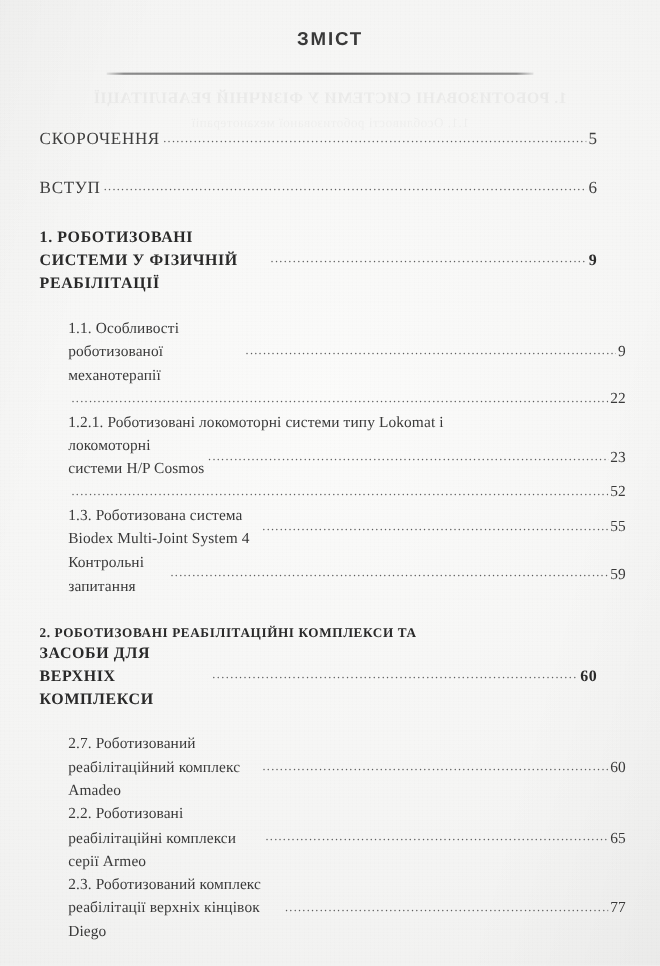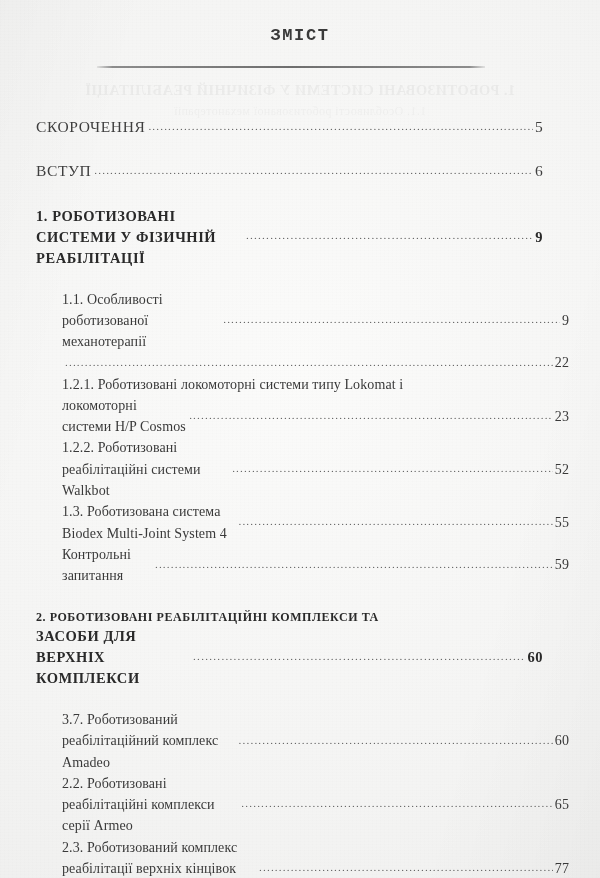--- a/index.html
+++ b/index.html
@@ -64,21 +64,21 @@
     inset: 0;
   }
 
   
   .doc-title {
     position: absolute;
     top: 26px;
     left: 0;
     right: 0;
     text-align: center;
-    font-family: Liberation Mono, monospace;
+    font-family: Liberation Sans, sans-serif;
     font-weight: bold;
     font-size: 17px;
     letter-spacing: 1.6px;
     color: #3a3a3a;
   }
   .title-rule {
     position: absolute;
     top: 66px;
     left: 97px;
     width: 388px;
@@ -219,21 +219,20 @@
         <span class="leader"></span>
         <span class="page-no">22</span>
       </div>
       <div class="sub-line1">1.2.1. Роботизовані локомоторні системи типу Lokomat  і</div>
       <div class="entry lvl-sub">
         <span class="entry-text">локомоторні системи H/P Cosmos</span>
         <span class="leader"></span>
         <span class="page-no">23</span>
       </div>
       <div class="entry lvl-sub">
-        <span class="entry-text">1.2.2. Роботизовані реабілітаційні системи Walkbot</span>
         <span class="leader"></span>
         <span class="page-no">52</span>
       </div>
       <div class="entry lvl-sub">
         <span class="entry-text">1.3. Роботизована система Biodex Multi-Joint  System 4</span>
         <span class="leader"></span>
         <span class="page-no">55</span>
       </div>
       <div class="entry lvl-sub">
         <span class="entry-text">Контрольні запитання</span>
@@ -244,21 +243,21 @@
       <div class="chapter-block">
         <div class="chapter-line1">2. РОБОТИЗОВАНІ РЕАБІЛІТАЦІЙНІ КОМПЛЕКСИ ТА</div>
         <div class="entry lvl-chapter">
           <span class="entry-text">ЗАСОБИ ДЛЯ ВЕРХНІХ КОМПЛЕКСИ</span>
           <span class="leader"></span>
           <span class="page-no">60</span>
         </div>
       </div>
       <div class="gap-md"></div>
       <div class="entry lvl-sub">
-        <span class="entry-text">3.7. Роботизований реабілітаційний комплекс Amadeo</span>
+        <span class="entry-text">2.7. Роботизований реабілітаційний комплекс Amadeo</span>
         <span class="leader"></span>
         <span class="page-no">60</span>
       </div>
       <div class="entry lvl-sub">
         <span class="entry-text">2.2. Роботизовані реабілітаційні комплекси серії Armeo</span>
         <span class="leader"></span>
         <span class="page-no">65</span>
       </div>
       <div class="entry lvl-sub">
         <span class="entry-text">2.3. Роботизований комплекс реабілітації верхніх кінцівок Diego</span>

